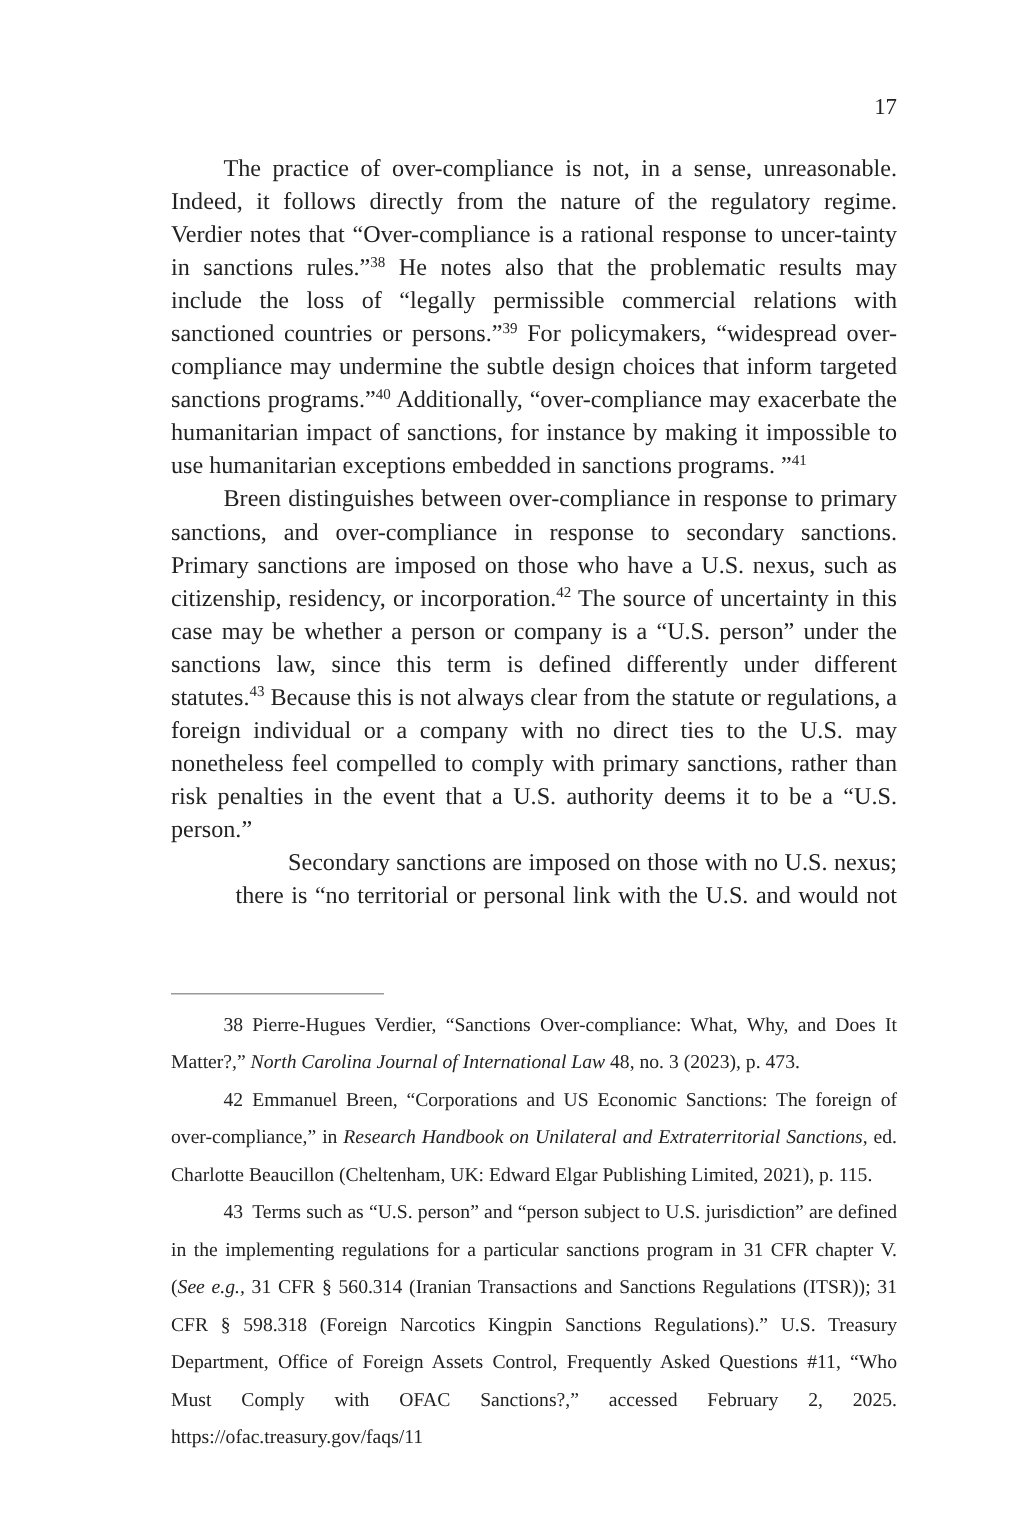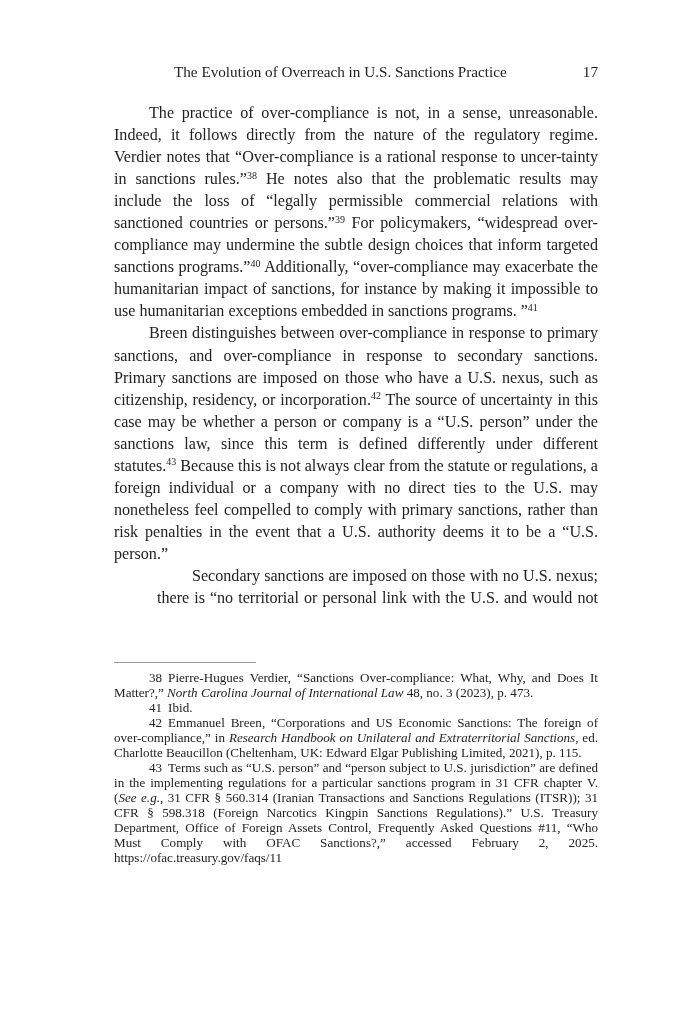--- a/index.html
+++ b/index.html
@@ -4,45 +4,43 @@
 <style>
   html, body { margin:0; padding:0; background:#ffffff; }
   body { width:683px; height:1024px; position:relative; overflow:hidden; color:#222; font-family:"Liberation Serif", serif; }
   .header { position:absolute; top:63px; left:114px; width:484px; height:20px; font-size:15.2px; }
   .header .title { position:absolute; left:60px; top:0; white-space:nowrap; }
   .header .pageno { position:absolute; right:0; top:0; }
   .body { position:absolute; top:102px; left:114px; width:484px; font-size:16.1px; line-height:22.05px; text-align:justify; }
   .body p { margin:0; text-indent:35px; }
   sup { font-size:10px; line-height:0; vertical-align:super; position:relative; top:1px; }
   .rule { position:absolute; top:662px; left:114px; width:142px; height:1px; background:#999; }
-  .notes { position:absolute; top:670px; left:114px; width:484px; font-size:13.1px; line-height:15px; text-align:justify; }
+  .notes { position:absolute; top:670px; left:114px; width:484px; font-size:13.1px; line-height:25px; text-align:justify; }
   .notes p { margin:0; text-indent:35px; }
   .notes .num { margin-right:6px; }
   i { font-style:italic; }
 </style>
 </head>
 <body>
 
 <div class="header">
-  <span class="title">The Evolution of Overreach in U.S. Sanctions Practice</span>
   <span class="pageno">17</span>
 </div>
 
 <div class="body">
   <p>
     <span>The practice of over-compliance is not, in a sense, unreasonable. Indeed, it follows directly from the nature of the regulatory regime. Verdier notes that “Over-compliance is a rational response to uncer-tainty in sanctions rules.”</span><sup>38</sup><span> He notes also that the problematic results may include the loss of “legally permissible commercial relations with sanctioned countries or persons.”</span><sup>39</sup><span> For policymakers, “widespread over-compliance may undermine the subtle design choices that inform targeted sanctions programs.”</span><sup>40</sup><span> Additionally, “over-compliance may exacerbate the humanitarian impact of sanctions, for instance by making it impossible to use humanitarian exceptions embedded in sanctions programs. ”</span><sup>41</sup>
   </p>
   <p>
     <span>Breen distinguishes between over-compliance in response to primary sanctions, and over-compliance in response to secondary sanctions. Primary sanctions are imposed on those who have a U.S. nexus, such as citizenship, residency, or incorporation.</span><sup>42</sup><span> The source of uncertainty in this case may be whether a person or company is a “U.S. person” under the sanctions law, since this term is defined differently under different statutes.</span><sup>43</sup><span> Because this is not always clear from the statute or regulations, a foreign individual or a company with no direct ties to the U.S. may nonetheless feel compelled to comply with primary sanctions, rather than risk penalties in the event that a U.S. authority deems it to be a “U.S. person.”</span>
   </p>
   <p style="text-align-last:justify;margin-left:43px;">
     <span>Secondary sanctions are imposed on those with no U.S. nexus; there is “no territorial or personal link with the U.S. and would not</span>
   </p>
 </div>
 
 <div class="rule"></div>
 
 <div class="notes">
   <p><span class="num">38</span><span>Pierre-Hugues Verdier, “Sanctions Over-compliance: What, Why, and Does It Matter?,” </span><i>North Carolina Journal of International Law</i><span> 48, no. 3 (2023), p. 473.</span></p>
-  <p><span class="num">41</span><span>Ibid.</span></p>
   <p><span class="num">42</span><span>Emmanuel Breen, “Corporations and US Economic Sanctions: The foreign of over-compliance,” in </span><i>Research Handbook on Unilateral and Extraterritorial Sanctions</i><span>, ed. Charlotte Beaucillon (Cheltenham, UK: Edward Elgar Publishing Limited, 2021), p. 115.</span></p>
   <p><span class="num">43</span><span>Terms such as “U.S. person” and “person subject to U.S. jurisdiction” are defined in the implementing regulations for a particular sanctions program in 31 CFR chapter V. (</span><i>See e.g.,</i><span> 31 CFR § 560.314 (Iranian Transactions and Sanctions Regulations (ITSR)); 31 CFR § 598.318 (Foreign Narcotics Kingpin Sanctions Regulations).” U.S. Treasury Department, Office of Foreign Assets Control, Frequently Asked Questions #11, “Who Must Comply with OFAC Sanctions?,” accessed February 2, 2025. https://ofac.treasury.gov/faqs/11</span></p>
 </div>
 
 </body></html>

